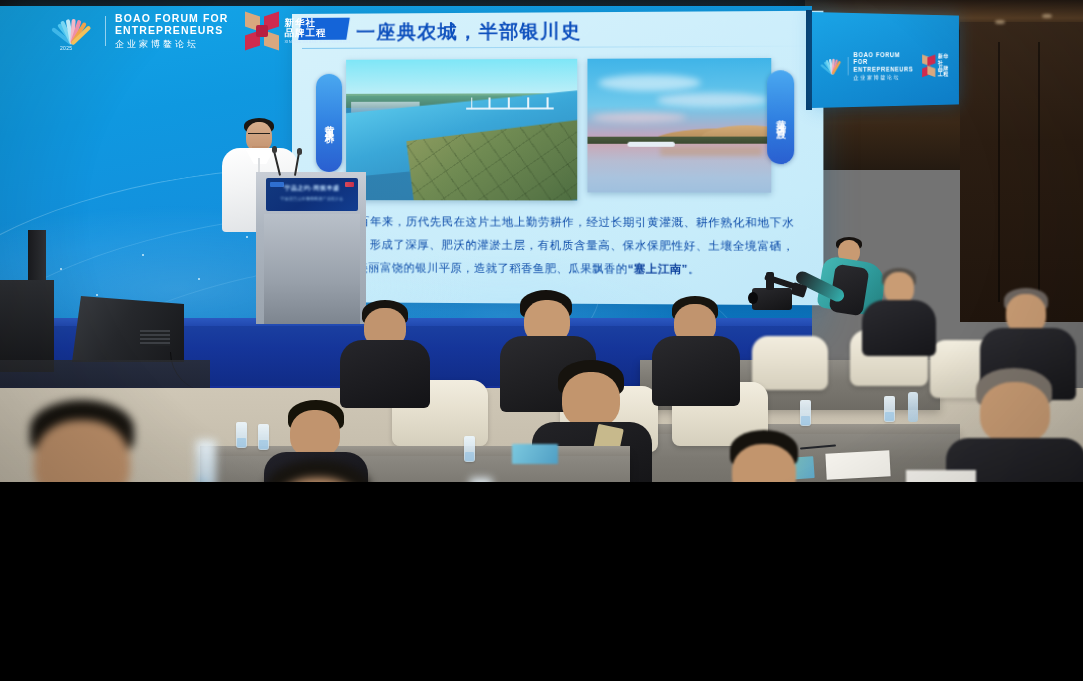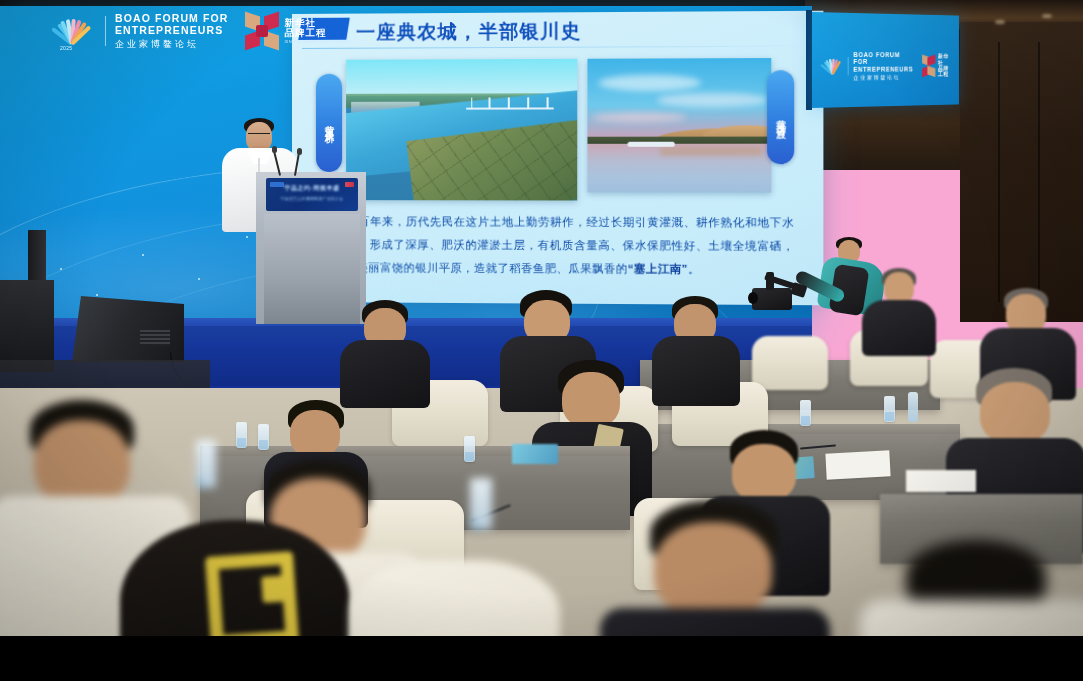--- a/index.html
+++ b/index.html
@@ -1,17 +1,17 @@
 <!DOCTYPE html>
 <html><head>
 <meta charset="utf-8">
 <style>
   html,body{margin:0;padding:0;background:#000;}
   body{font-family:"Liberation Sans","DejaVu Sans",sans-serif;}
-  #stage{position:relative;width:1083px;height:636px;overflow:hidden;background:#f9a8d4;}
+  #stage{position:relative;width:1083px;height:482px;overflow:hidden;background:#737373;}
 
   
   .room-wall{position:absolute;left:0;top:0;width:1083px;height:170px;
     background:linear-gradient(180deg,#120d0a 0%,#2a1d12 45%,#3a2817 72%,#241a11 100%);}
   .ceiling-strip{position:absolute;left:805px;top:0;width:278px;height:30px;
     background:linear-gradient(180deg,#241a13 0%,#5a4027 60%,#2a1e14 100%);}
   .wall-right{position:absolute;left:960px;top:22px;width:123px;height:300px;
     background:linear-gradient(180deg,#3b2a1c 0%,#2b1d12 40%,#20150d 100%);}
   .wall-panel-line{position:absolute;background:rgba(0,0,0,.45);width:2px;}
   .ceiling-spot{position:absolute;width:10px;height:4px;border-radius:50%;

